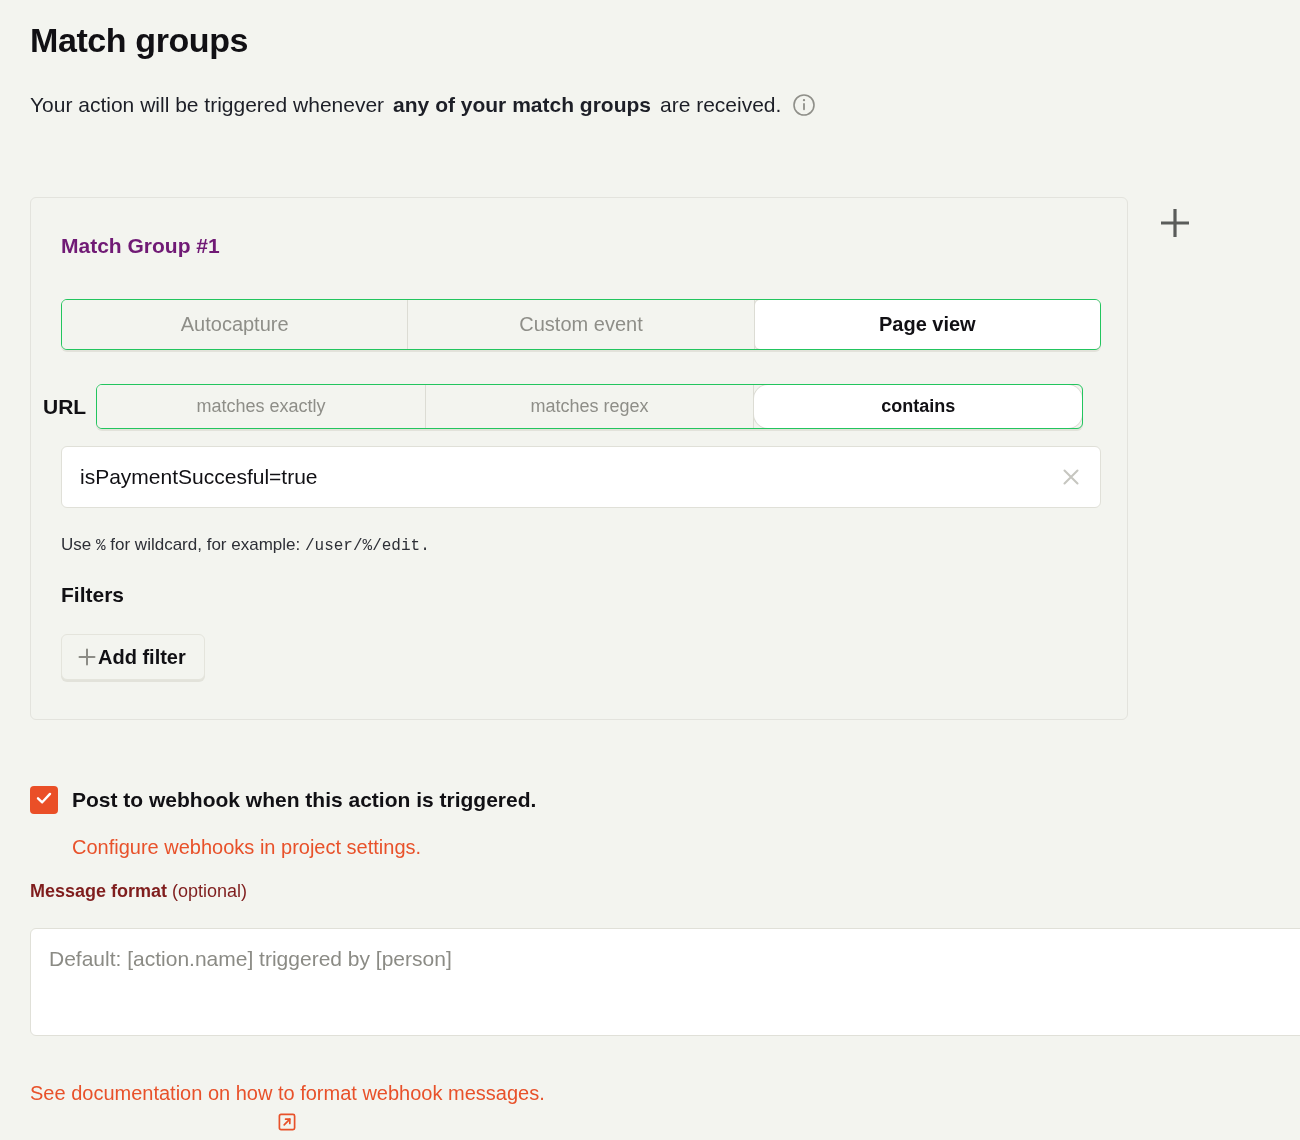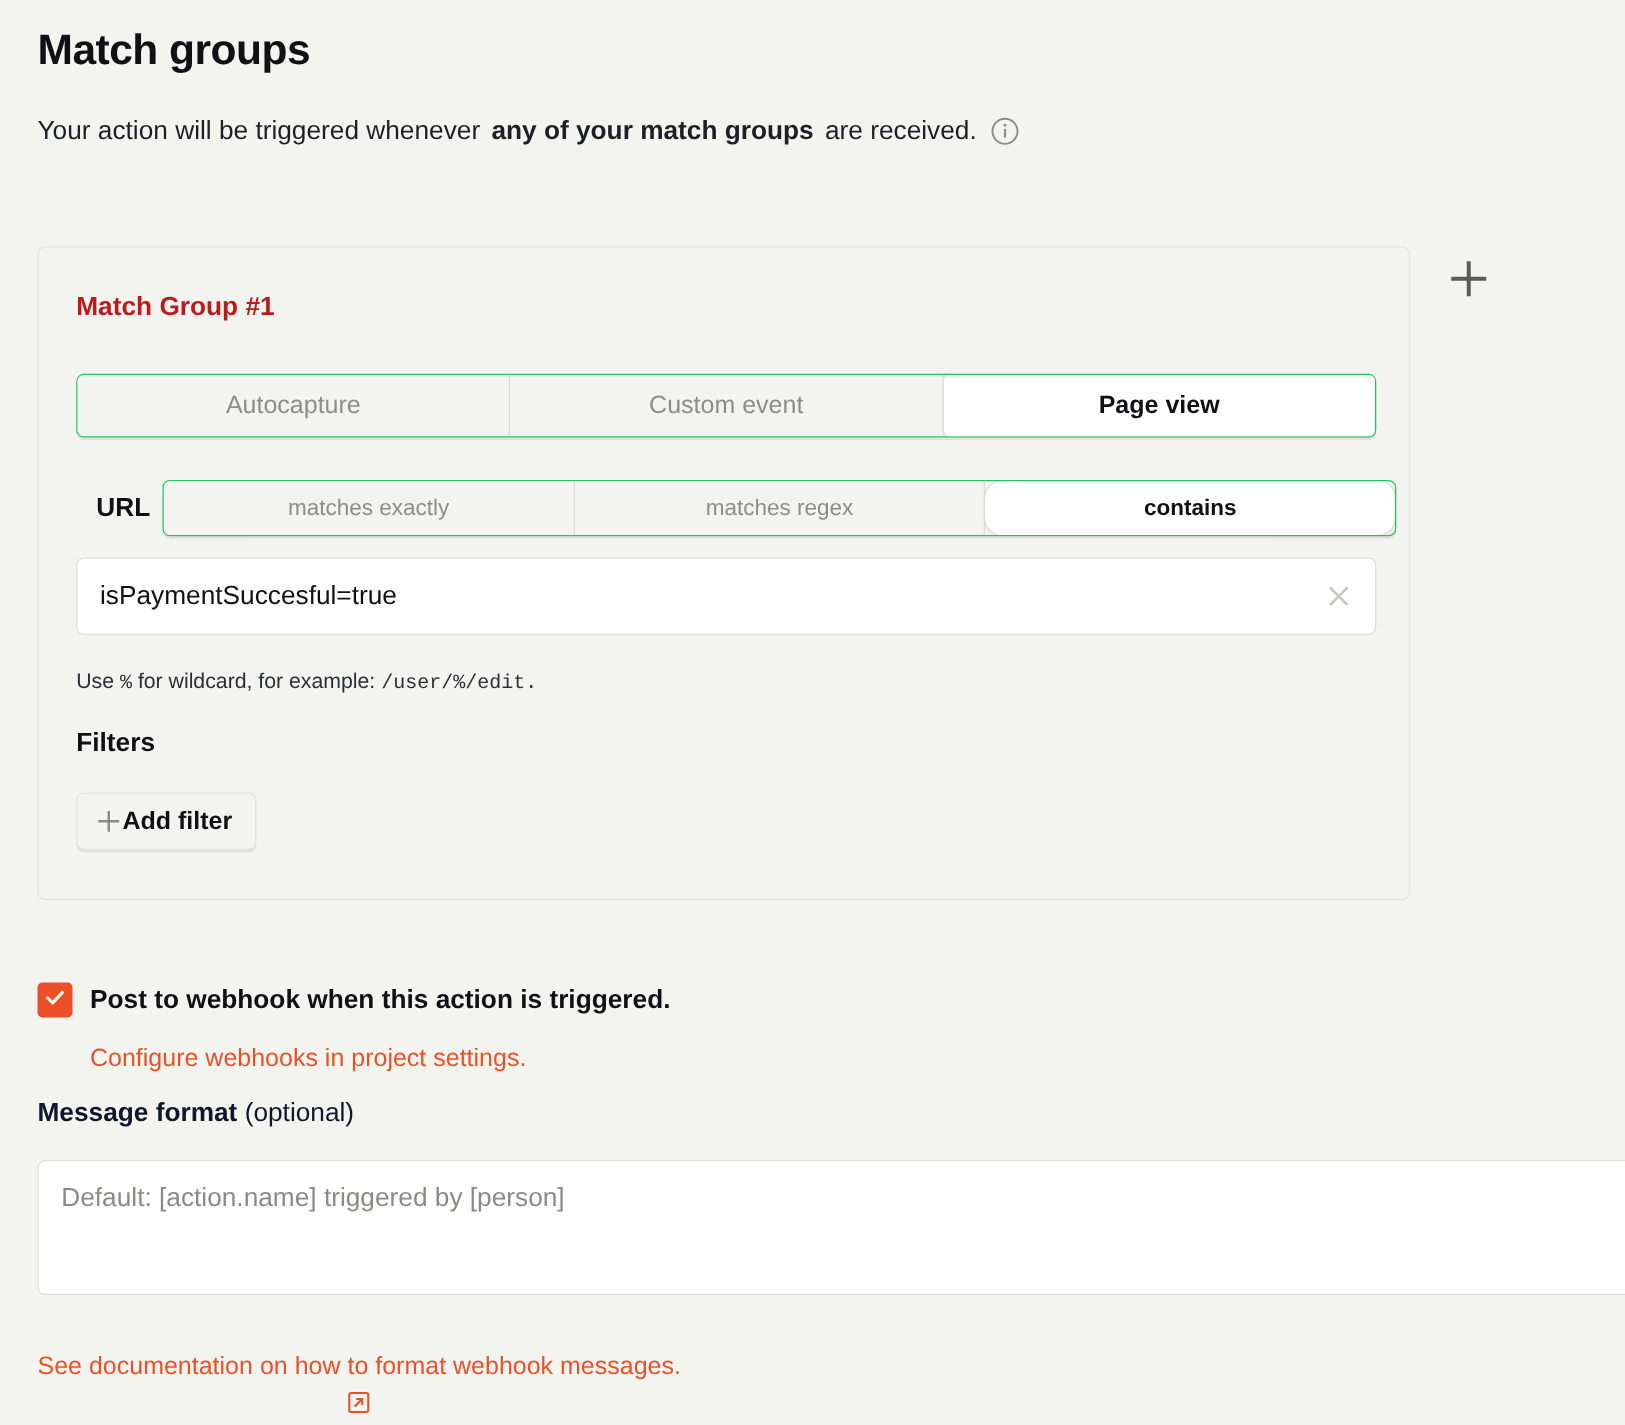--- a/index.html
+++ b/index.html
@@ -68,21 +68,21 @@
     background: #f3f4ef;
     border: 1px solid #e3e3dd;
     border-radius: 6px;
   }
   .card-title {
     position: absolute;
     left: 30px;
     top: 36px;
     font-size: 21px;
     font-weight: bold;
-    color: #b91c1c;
+    color: #701a75;
   }
 
   
   .segmented {
     display: flex;
     border: 1px solid #22c55e;
     border-radius: 6px;
     background: #f3f4ef;
     overflow: hidden;
     box-shadow: 0 2px 0 0 #e2e2da;
@@ -111,21 +111,21 @@
     position: absolute;
     left: 30px;
     top: 101px;
     width: 1040px;
     height: 54px;
   }
 
   
   .url-row {
     position: absolute;
-    left: 46px;
+    left: 12px;
     top: 186px;
     width: 1040px;
     display: flex;
     align-items: center;
     gap: 10px;
   }
   .url-label {
     font-size: 21px;
     font-weight: bold;
     color: #111014;
@@ -269,22 +269,22 @@
     top: 836px;
     font-size: 20px;
     color: #e8512a;
     text-decoration: none;
     cursor: pointer;
   }
   .msg-format-label {
     position: absolute;
     left: 30px;
     top: 877px;
-    font-size: 21px;
-    color: #0f172a;
+    font-size: 18px;
+    color: #7f1d1d;
     line-height: 28px;
   }
   .msg-format-label .bold { font-weight: bold; }
 
   .msg-textarea {
     position: absolute;
     left: 30px;
     top: 928px;
     width: 1290px;
     height: 108px;

